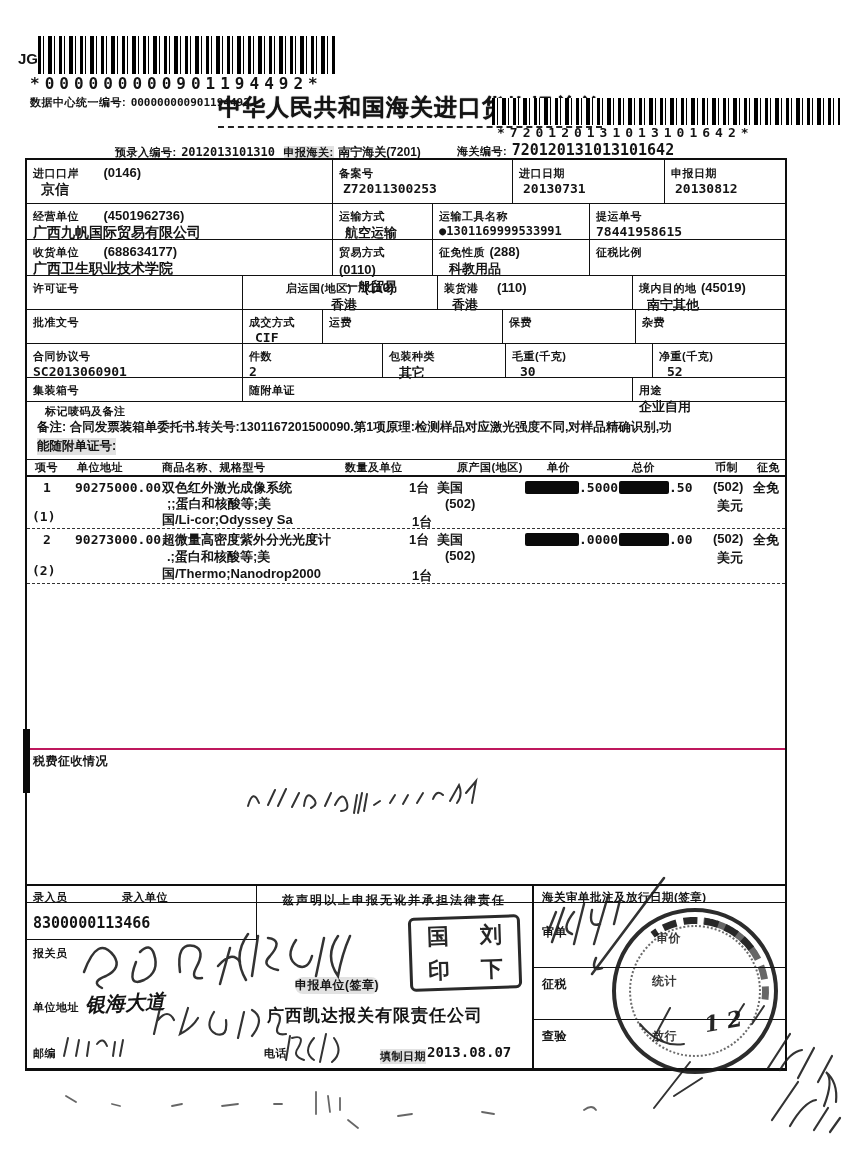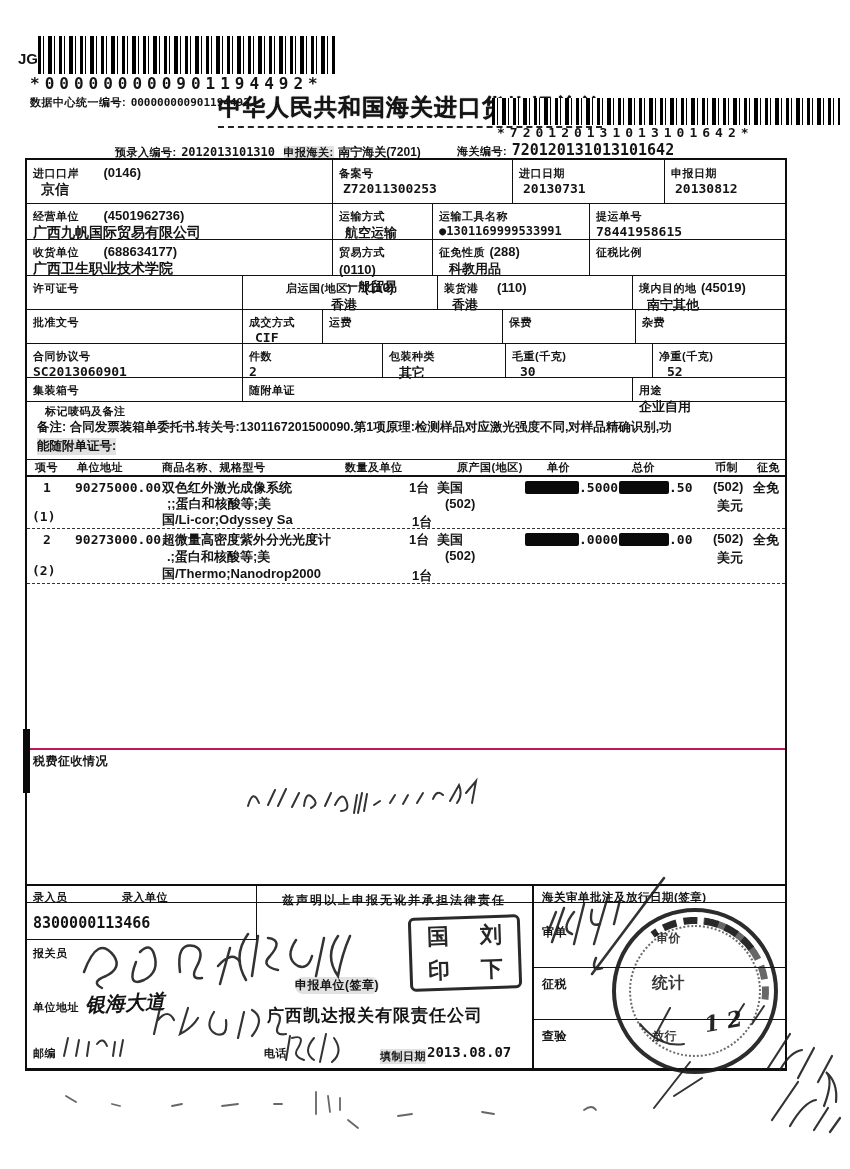--- a/index.html
+++ b/index.html
@@ -275,21 +275,21 @@
       <span class="lbl abs" style="left:237px;top:160px;">电话</span>
       <span class="lbl abs smudge" style="left:353px;top:163px;">填制日期</span>
       <span class="val abs num" style="left:400px;top:158px;font-size:14px;">2013.08.07</span>
 
       <div class="cell" style="left:505px;top:0;width:253px;height:184px;border-left:2px solid #0e0e0e;">
         <div class="lbl abs" style="left:8px;top:4px;font-size:11.5px;">海关审单批注及放行日期(签章)</div>
         <span class="lbl abs" style="left:8px;top:38px;font-size:12px;">审单</span>
         <span class="lbl abs" style="left:122px;top:44px;font-size:12px;opacity:.85;">审价</span>
         <div class="abs" style="left:0;top:81px;width:253px;border-top:1.5px solid #111;"></div>
         <span class="lbl abs" style="left:8px;top:90px;font-size:12px;">征税</span>
-        <span class="lbl abs" style="left:118px;top:87px;font-size:16px;opacity:.85;">统计</span>
+        <span class="lbl abs" style="left:118px;top:87px;font-size:12px;opacity:.85;">统计</span>
         <div class="abs" style="left:0;top:133px;width:253px;border-top:1.5px solid #111;"></div>
         <span class="lbl abs" style="left:8px;top:142px;font-size:12px;">查验</span>
         <span class="lbl abs" style="left:118px;top:142px;font-size:12px;opacity:.85;">放行</span>
       </div>
     </div>
 
     <div class="abs" style="left:-4px;top:569px;width:7px;height:64px;background:#0a0a0a;"></div>
   </div>
 
   <div class="abs stamp" style="left:612px;top:908px;width:158px;height:158px;z-index:5;">

